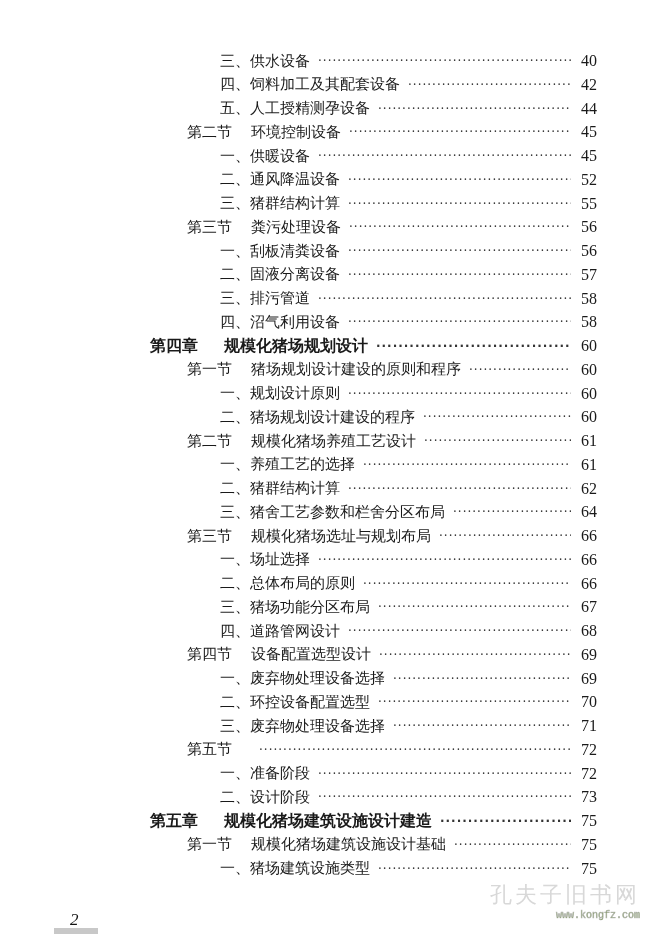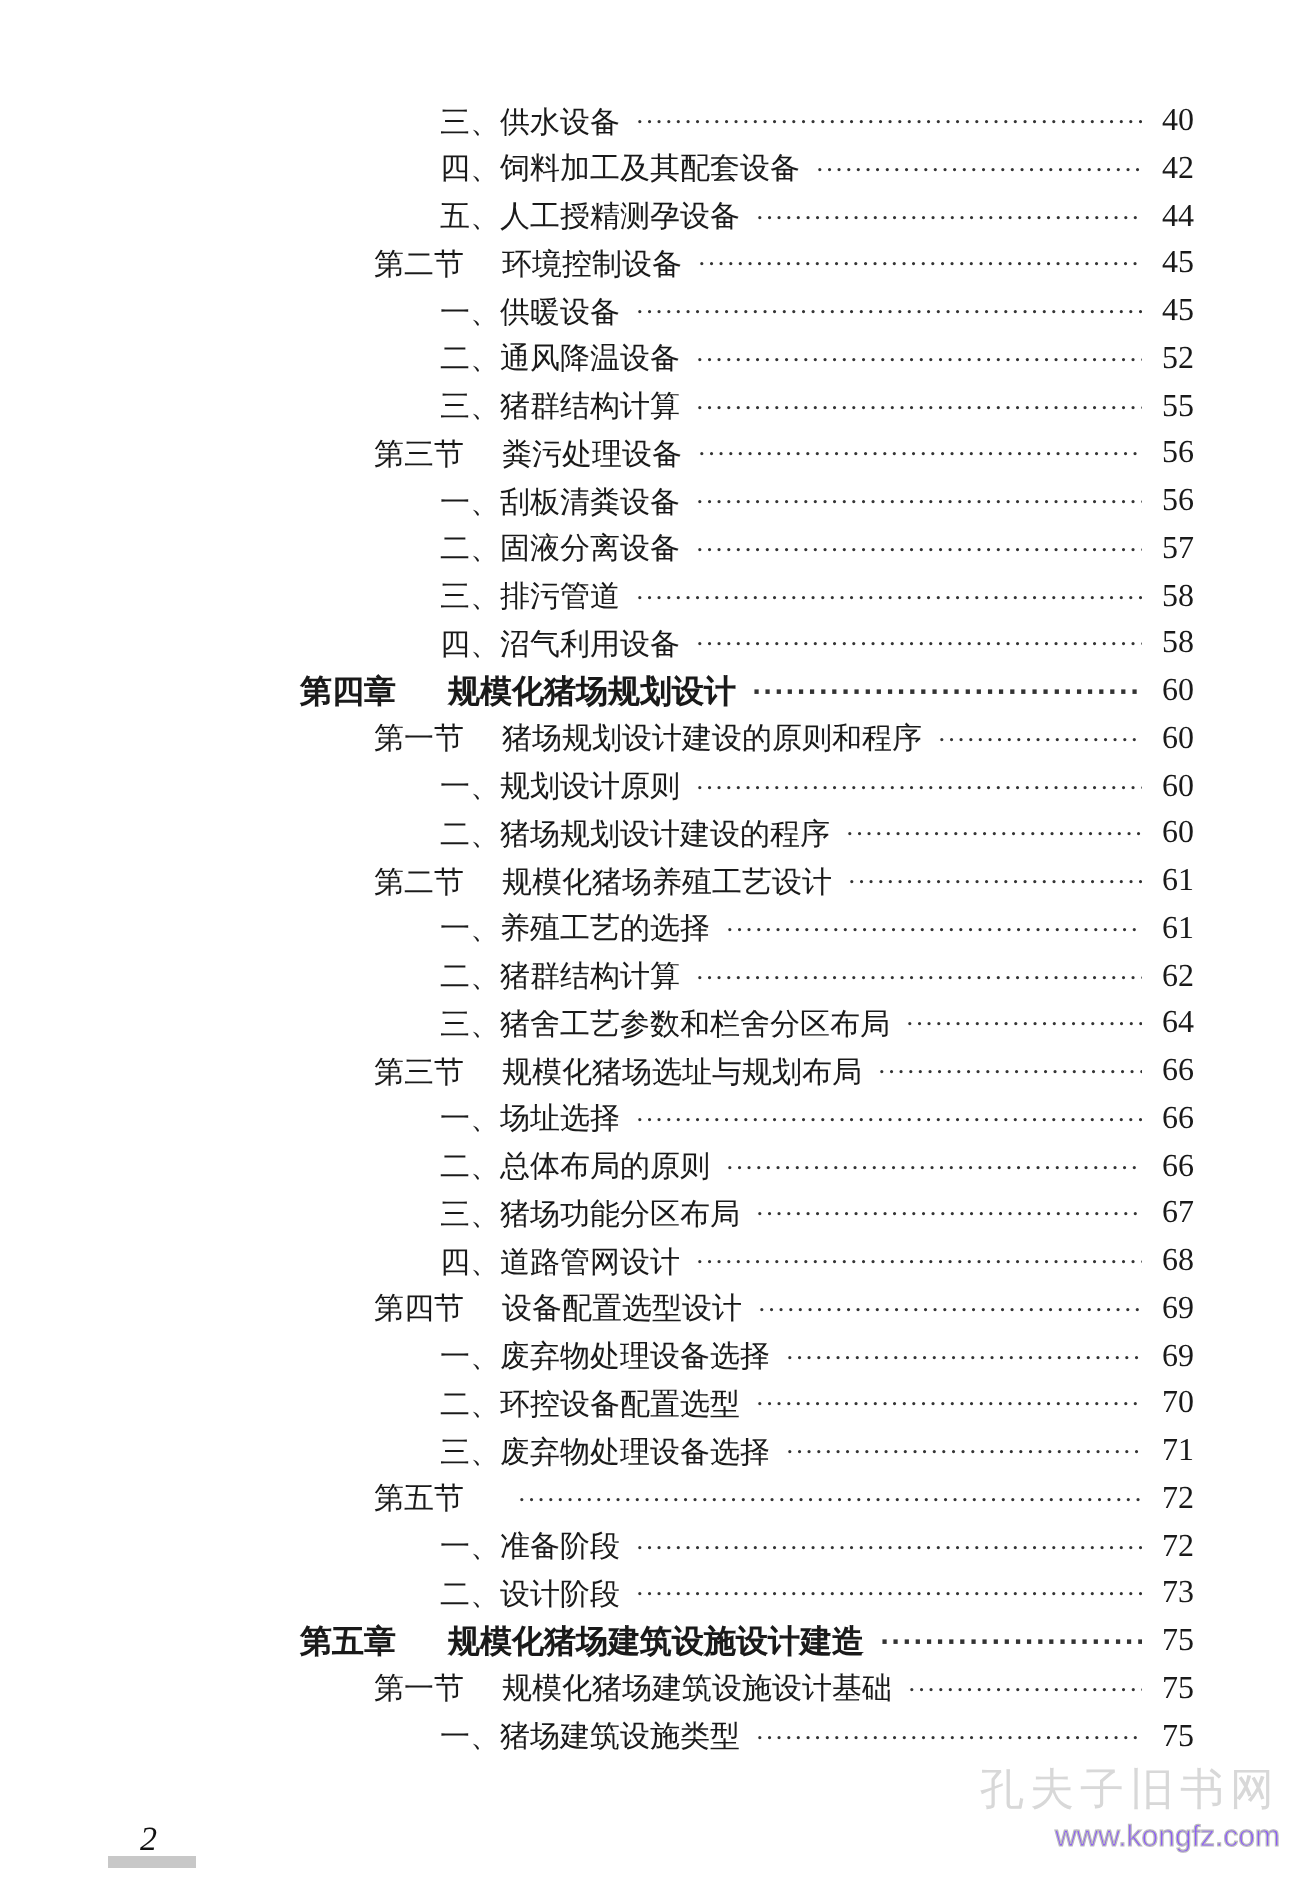--- a/index.html
+++ b/index.html
@@ -17,21 +17,21 @@
     .lvl-section { left: 187px; right: 53px; }
     .lvl-section .prefix { width: 64px; font-family: Liberation Serif, serif; }
     .lvl-chapter { left: 150px; right: 53px; font-weight: bold; font-family: "DejaVu Sans", "Liberation Sans", sans-serif; font-size: 16px; }
     .lvl-chapter .prefix { width: 74px; }
     .lvl-chapter .page { font-weight: normal; font-family: "Liberation Serif", serif; }
     .footer-page { position: absolute; left: 70px; top: 910px; font-family: "Liberation Serif", serif;
                    font-style: italic; font-size: 17px; color: #111; }
     .footer-bar { position: absolute; left: 54px; top: 928px; width: 44px; height: 6px; background: #c8c8c8; }
     .watermark { position: absolute; right: 10px; top: 880px; text-align: right; color: #d8d8d8; }
     .watermark .wm-cn { font-size: 22px; letter-spacing: 3px; font-family: "DejaVu Serif", serif; }
-    .watermark .wm-url { font-size: 15px; font-family: Liberation Sans, sans-serif; -webkit-text-stroke: 0.6px #bdbdbd; color: #8b5cf6; }
+    .watermark .wm-url { font-size: 10px; font-family: Liberation Mono, monospace; -webkit-text-stroke: 0.6px #bdbdbd; color: #4d7c0f; }
   </style>
 </head>
 <body>
 
 <div class="toc" id="toc">
     <div class="row lvl-item" style="top: -12px;">
       <span class="label">
         <span class="prefix">三、</span>
         <span class="title">供水设备</span>
       </span>

